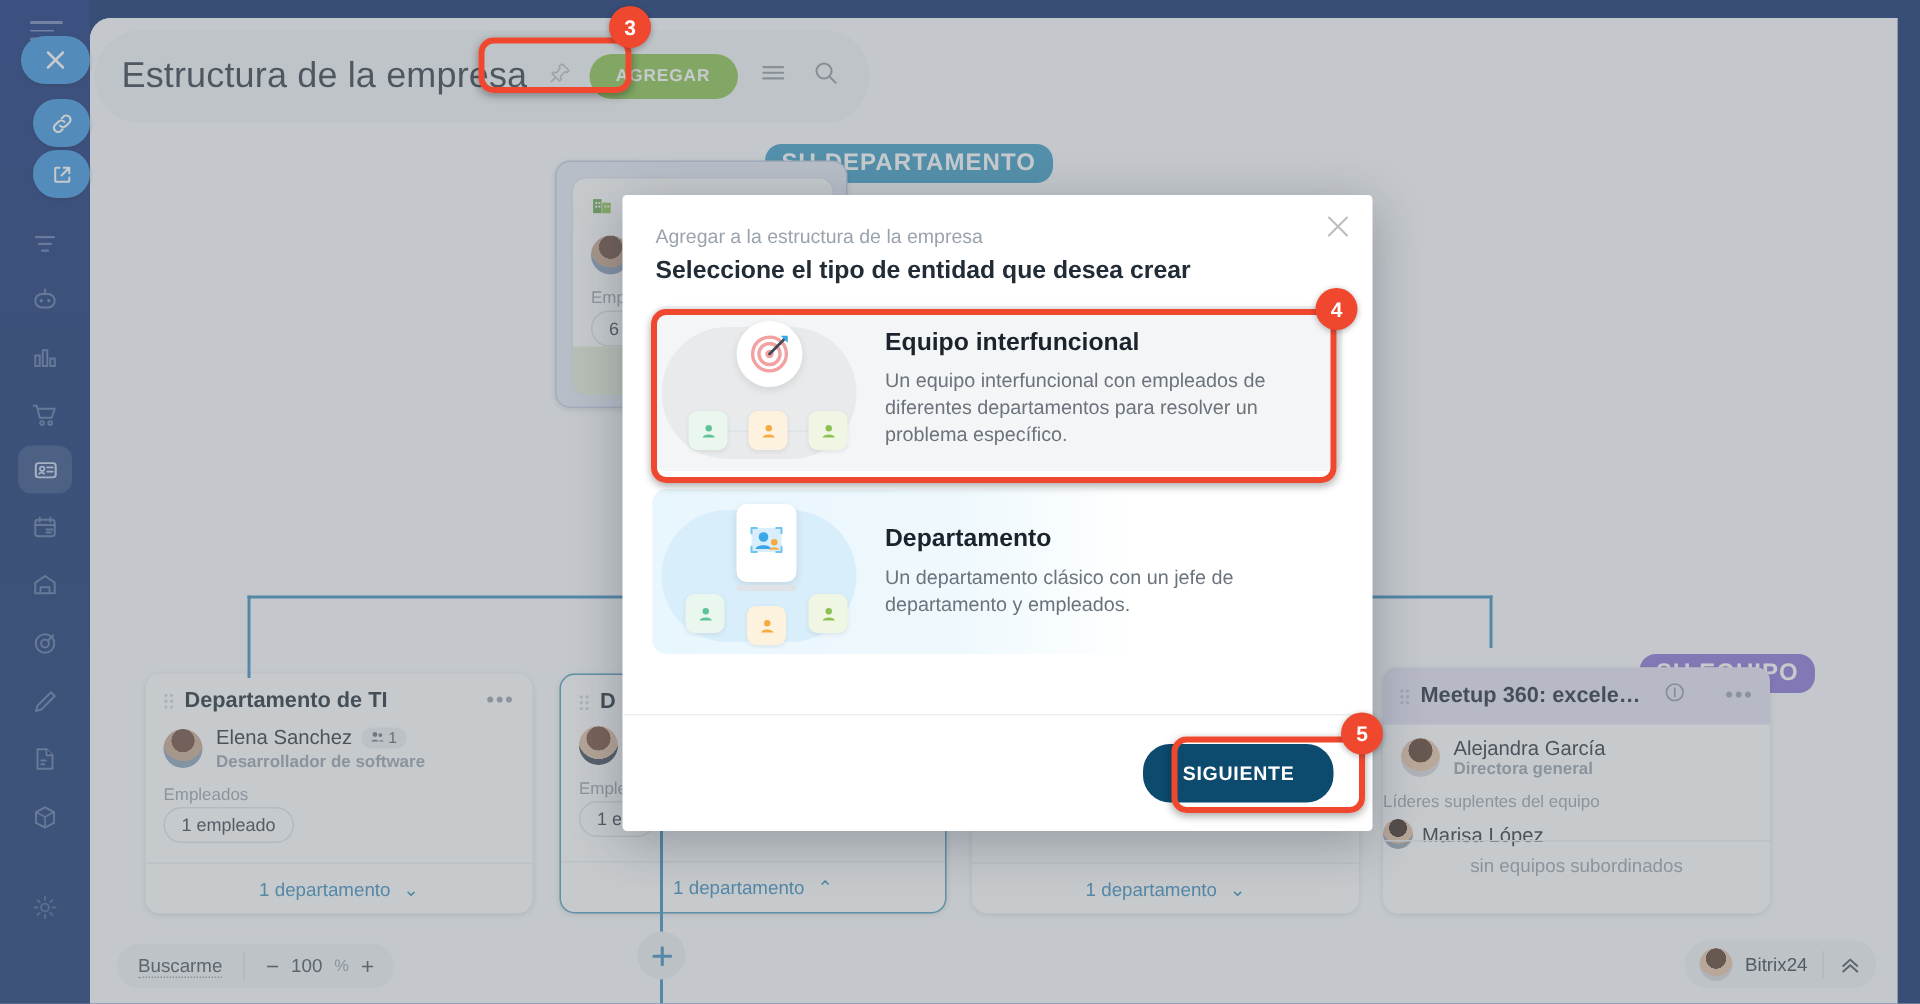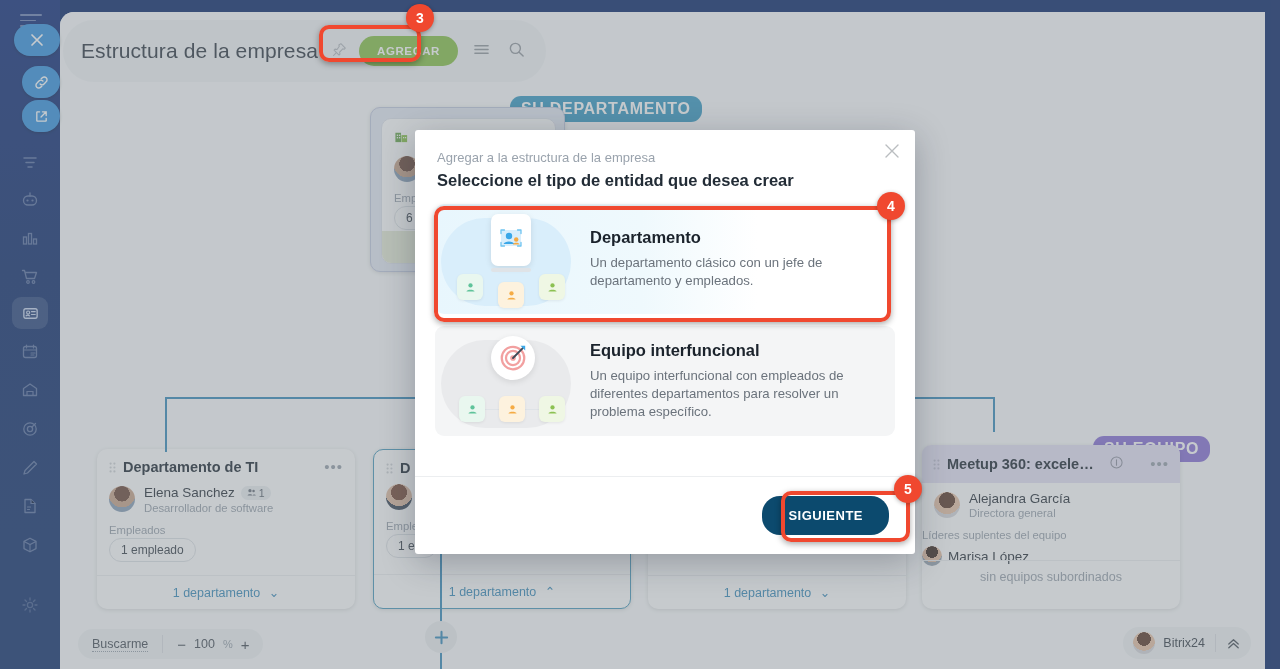--- a/index.html
+++ b/index.html
@@ -50,21 +50,21 @@
   }
 
   
   #toolbar{
     position:absolute; left:3px; top:8px; height:62px;
     display:flex; align-items:center; gap:12px; padding:0 18px;
     background:#f3f5f7; border-radius:32px;
     z-index:6;
   }
   #page-title{
-    font-size:21px; color:#333b45; font-weight:400; letter-spacing:.1px;
+    font-size:24px; color:#333b45; font-weight:400; letter-spacing:.1px;
     white-space:nowrap;
   }
   .pin-ico{ opacity:.45; margin-left:2px;}
   .agregar{
     background:#8bc34a; color:#fff; border:none; border-radius:16px;
     font-size:11.5px; font-weight:700; letter-spacing:.6px;
     padding:9px 18px; cursor:pointer; font-family:inherit;
   }
   .tb-ico{ opacity:.55; cursor:pointer; padding:0 3px;}
 
@@ -95,21 +95,21 @@
   .ntitle{ font-size:14.5px; font-weight:700; color:#222c36; white-space:nowrap; overflow:hidden; text-overflow:ellipsis;}
   .ndots{ margin-left:auto; color:#9aa3ad; font-size:15px; letter-spacing:1px; line-height:8px;}
   .nperson{ display:flex; align-items:center; gap:9px; padding:2px 12px 6px 12px;}
   .av{ width:26px;height:26px;border-radius:50%; flex:none; background:#cfc1b5; overflow:hidden;}
   .av.a1{ background:radial-gradient(circle at 50% 30%, #6e4a3c 0 34%, #caa58c 35% 60%, #8aa0b8 61% 100%); }
   .av.a2{ background:radial-gradient(circle at 50% 32%, #7a4d3a 0 36%, #e2bda4 37% 62%, #3e4a5a 63% 100%); }
   .av.a3{ background:radial-gradient(circle at 50% 32%, #5e3c2c 0 36%, #e8c3a8 37% 62%, #d8d8dc 63% 100%); }
   .av.a4{ background:radial-gradient(circle at 50% 30%, #3d2a20 0 34%, #e6bfa4 35% 60%, #9aa5b2 61% 100%); }
   .av.sm{ width:20px;height:20px;}
   .pname{ font-size:13.5px; color:#2b333c;}
-  .prole{ font-size:11.3px; color:#9aa3ad; margin-top:1px;}
+  .prole{ font-size:11.3px; color:#9aa3ad; margin-top:1px;font-weight:bold;}
   .cnt-badge{
     display:inline-flex; align-items:center; gap:3px;
     background:#eceff2; border-radius:9px; padding:1px 6px;
     font-size:10.5px; color:#5d6670; margin-left:6px; vertical-align:middle;
   }
   .seclabel{ font-size:11.3px;color:#9aa3ad; padding:4px 12px 2px 12px;}
   .chip{
     display:inline-block; border:1px solid #dfe3e7; border-radius:13px;
     padding:4px 11px; font-size:12px; color:#3c444d; margin:0 12px 9px 12px;
   }
@@ -530,20 +530,58 @@
   <span class="mclose">
     <svg width="18" height="18" viewBox="0 0 18 18">
         <path d="M3 3l12 12M15 3L3 15" stroke="#3c444d" stroke-width="1.4" stroke-linecap="round"></path>
       </svg>
   </span>
   <div class="msub">Agregar a la estructura de la empresa</div>
   <div class="mtitle">Seleccione el tipo de entidad que desea crear</div>
 
   <div class="mbody">
 
+    <div class="opt plain">
+      <div class="art">
+        <div class="cloud g"></div>
+        <div class="target">
+          <svg width="30" height="30" viewBox="0 0 32 32">
+            <circle cx="16" cy="16" r="12" fill="none" stroke="#f2a0a0" stroke-width="2.4"></circle>
+            <circle cx="16" cy="16" r="7.5" fill="none" stroke="#f2a0a0" stroke-width="2.4"></circle>
+            <circle cx="16" cy="16" r="3" fill="#f2a0a0"></circle>
+            <path d="M16 16L27 5" stroke="#3f4a57" stroke-width="2" stroke-linecap="round"></path>
+            <path d="M24 3l5 0 0 5z" fill="#3ba7e8"></path>
+          </svg>
+        </div>
+        <div style="position:absolute;left:35px;top:83px;width:84px;height:1.4px;background:#dfe3e7;"></div>
+        <div class="mini" style="left:24px;top:70px;background:#e9f7ef;">
+          <svg width="13" height="13" viewBox="0 0 14 14">
+              <circle cx="7" cy="4.8" r="2.3" fill="#5fc39a"></circle>
+              <path d="M2.6 11.4c.5-2.8 8.3-2.8 8.8 0z" fill="#5fc39a"></path>
+            </svg>
+        </div>
+        <div class="mini" style="left:64px;top:70px;background:#fdf2de;">
+          <svg width="13" height="13" viewBox="0 0 14 14">
+              <circle cx="7" cy="4.8" r="2.3" fill="#f5ab44"></circle>
+              <path d="M2.6 11.4c.5-2.8 8.3-2.8 8.8 0z" fill="#f5ab44"></path>
+            </svg>
+        </div>
+        <div class="mini" style="left:104px;top:70px;background:#eff7e4;">
+          <svg width="13" height="13" viewBox="0 0 14 14">
+              <circle cx="7" cy="4.8" r="2.3" fill="#8cc152"></circle>
+              <path d="M2.6 11.4c.5-2.8 8.3-2.8 8.8 0z" fill="#8cc152"></path>
+            </svg>
+        </div>
+      </div>
+      <div class="txt">
+        <h3>Equipo interfuncional</h3>
+        <p>Un equipo interfuncional con empleados de diferentes departamentos para resolver un problema específico.</p>
+      </div>
+    </div>
+
     <div class="opt sel">
       <div class="art">
         <div class="cloud"></div>
         <div class="card-top">
           <svg width="26" height="26" viewBox="0 0 26 26">
             <rect x="3" y="3" width="20" height="16" rx="2" fill="#d8eefc"></rect>
             <circle cx="11" cy="9" r="3.2" fill="#3ba7e8"></circle>
             <path d="M5.6 17c.6-3.4 10-3.4 10.6 0z" fill="#3ba7e8"></path>
             <circle cx="18.2" cy="12.5" r="2.2" fill="#f7a941"></circle>
             <path d="M14.8 17.5c.4-2.3 6.4-2.3 6.8 0z" fill="#f7a941"></path>
@@ -569,58 +607,20 @@
               <path d="M2.6 11.4c.5-2.8 8.3-2.8 8.8 0z" fill="#8cc152"></path>
             </svg>
         </div>
       </div>
       <div class="txt">
         <h3>Departamento</h3>
         <p>Un departamento clásico con un jefe de departamento y empleados.</p>
       </div>
     </div>
 
-    <div class="opt plain">
-      <div class="art">
-        <div class="cloud g"></div>
-        <div class="target">
-          <svg width="30" height="30" viewBox="0 0 32 32">
-            <circle cx="16" cy="16" r="12" fill="none" stroke="#f2a0a0" stroke-width="2.4"></circle>
-            <circle cx="16" cy="16" r="7.5" fill="none" stroke="#f2a0a0" stroke-width="2.4"></circle>
-            <circle cx="16" cy="16" r="3" fill="#f2a0a0"></circle>
-            <path d="M16 16L27 5" stroke="#3f4a57" stroke-width="2" stroke-linecap="round"></path>
-            <path d="M24 3l5 0 0 5z" fill="#3ba7e8"></path>
-          </svg>
-        </div>
-        <div style="position:absolute;left:35px;top:83px;width:84px;height:1.4px;background:#dfe3e7;"></div>
-        <div class="mini" style="left:24px;top:70px;background:#e9f7ef;">
-          <svg width="13" height="13" viewBox="0 0 14 14">
-              <circle cx="7" cy="4.8" r="2.3" fill="#5fc39a"></circle>
-              <path d="M2.6 11.4c.5-2.8 8.3-2.8 8.8 0z" fill="#5fc39a"></path>
-            </svg>
-        </div>
-        <div class="mini" style="left:64px;top:70px;background:#fdf2de;">
-          <svg width="13" height="13" viewBox="0 0 14 14">
-              <circle cx="7" cy="4.8" r="2.3" fill="#f5ab44"></circle>
-              <path d="M2.6 11.4c.5-2.8 8.3-2.8 8.8 0z" fill="#f5ab44"></path>
-            </svg>
-        </div>
-        <div class="mini" style="left:104px;top:70px;background:#eff7e4;">
-          <svg width="13" height="13" viewBox="0 0 14 14">
-              <circle cx="7" cy="4.8" r="2.3" fill="#8cc152"></circle>
-              <path d="M2.6 11.4c.5-2.8 8.3-2.8 8.8 0z" fill="#8cc152"></path>
-            </svg>
-        </div>
-      </div>
-      <div class="txt">
-        <h3>Equipo interfuncional</h3>
-        <p>Un equipo interfuncional con empleados de diferentes departamentos para resolver un problema específico.</p>
-      </div>
-    </div>
-
   </div>
 
   <div class="mfoot">
     <button class="sig">SIGUIENTE</button>
   </div>
 </div>
 
 <div class="hl" style="left:319px;top:25px;width:102px;height:37px;"></div>
 <div class="badge" style="left:406px;top:4px;">3</div>
 

